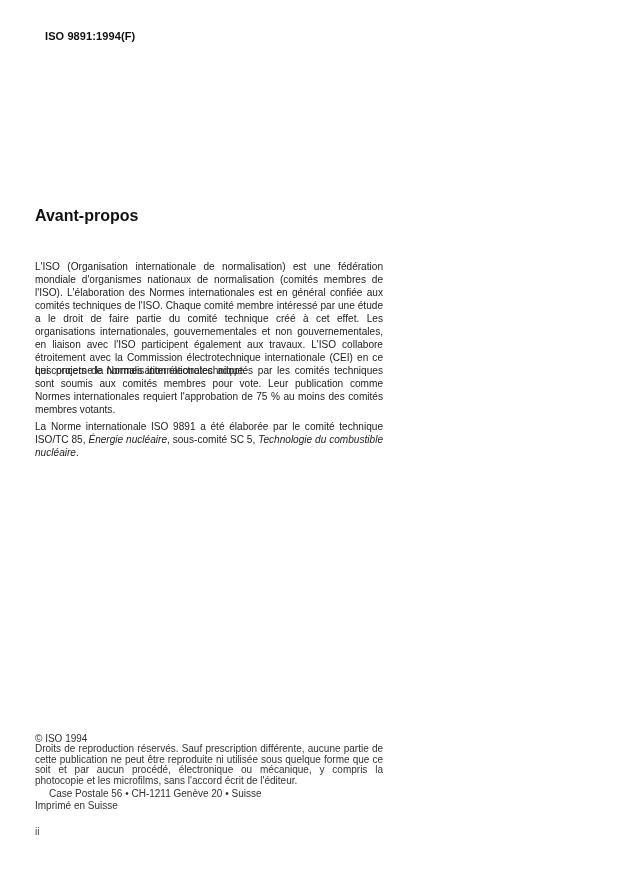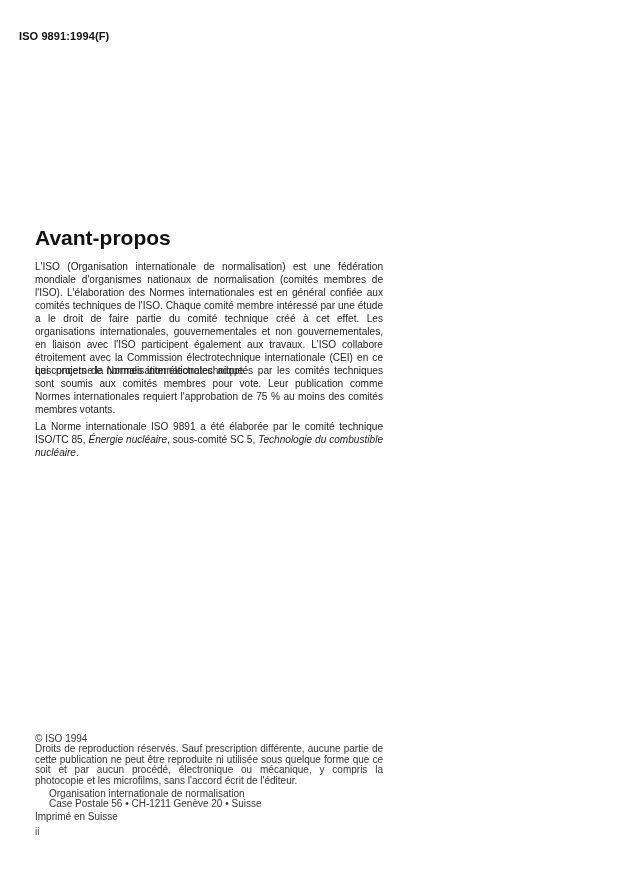--- a/index.html
+++ b/index.html
@@ -10,32 +10,32 @@
     body {
       width: 621px;
       height: 877px;
       position: relative;
       overflow: hidden;
       font-family: "Liberation Sans", sans-serif;
       color: #1a1a1a;
     }
     .header-ref {
       position: absolute;
-      left: 19px;
+      left: 45px;
       top: 30px;
       font-size: 11px;
       font-weight: bold;
       letter-spacing: 0.1px;
       color: #111;
     }
     .section-title {
       position: absolute;
       left: 35px;
-      top: 226px;
-      font-size: 21px;
+      top: 207px;
+      font-size: 16px;
       font-weight: bold;
       color: #111;
     }
     .body-text {
       position: absolute;
       left: 35px;
       width: 348px;
       font-size: 10.1px;
       line-height: 13px;
       text-align: justify;
@@ -87,19 +87,18 @@
 </div>
 
 <div class="body-text p3">
   <p><span>La Norme internationale ISO 9891 a été élaborée par le comité technique ISO/TC 85, </span><em>Énergie nucléaire</em><span>, sous-comité SC 5, </span><em>Technologie du combustible nucléaire</em><span>.</span></p>
 </div>
 
 <div class="footer">
   <div class="copyright">©  ISO  1994</div>
   <div class="rights">Droits de reproduction réservés. Sauf prescription différente, aucune partie de cette publication ne peut être reproduite ni utilisée sous quelque forme que ce soit et par aucun procédé, électronique ou mécanique, y compris la photocopie et les microfilms, sans l'accord écrit de l'éditeur.</div>
   <div class="address">
-    <div>Organisation internationale de normalisation</div>
     <div>Case Postale 56 • CH-1211 Genève 20 • Suisse</div>
   </div>
   <div class="printed">Imprimé en Suisse</div>
 </div>
 
 <div class="page-number">ii</div>
 
 </body></html>

